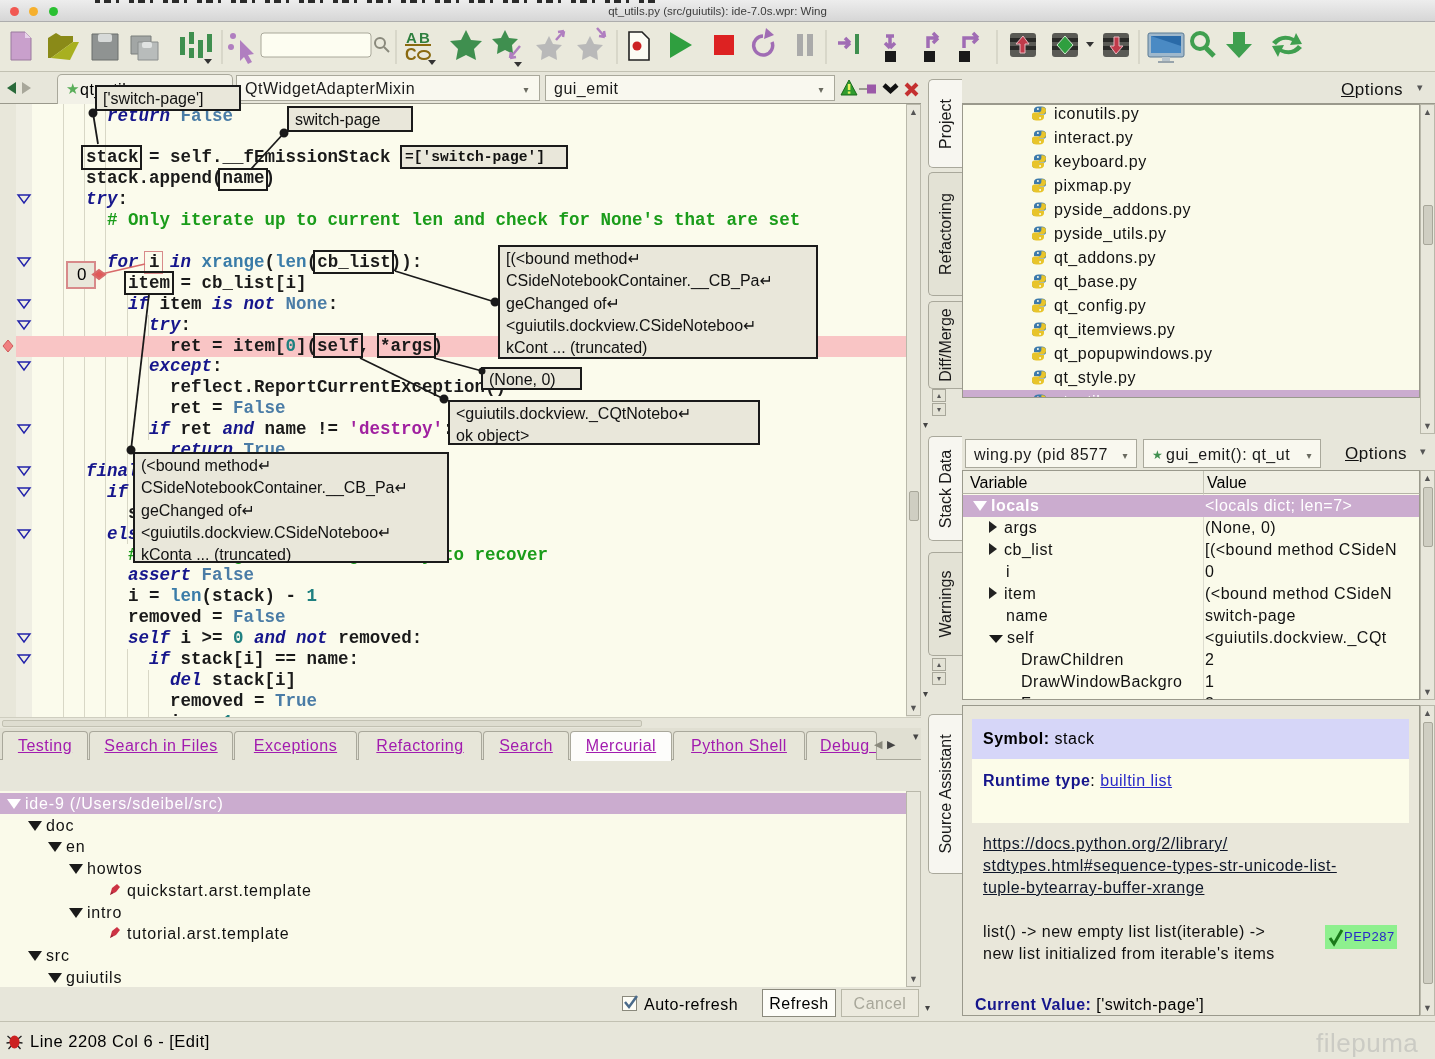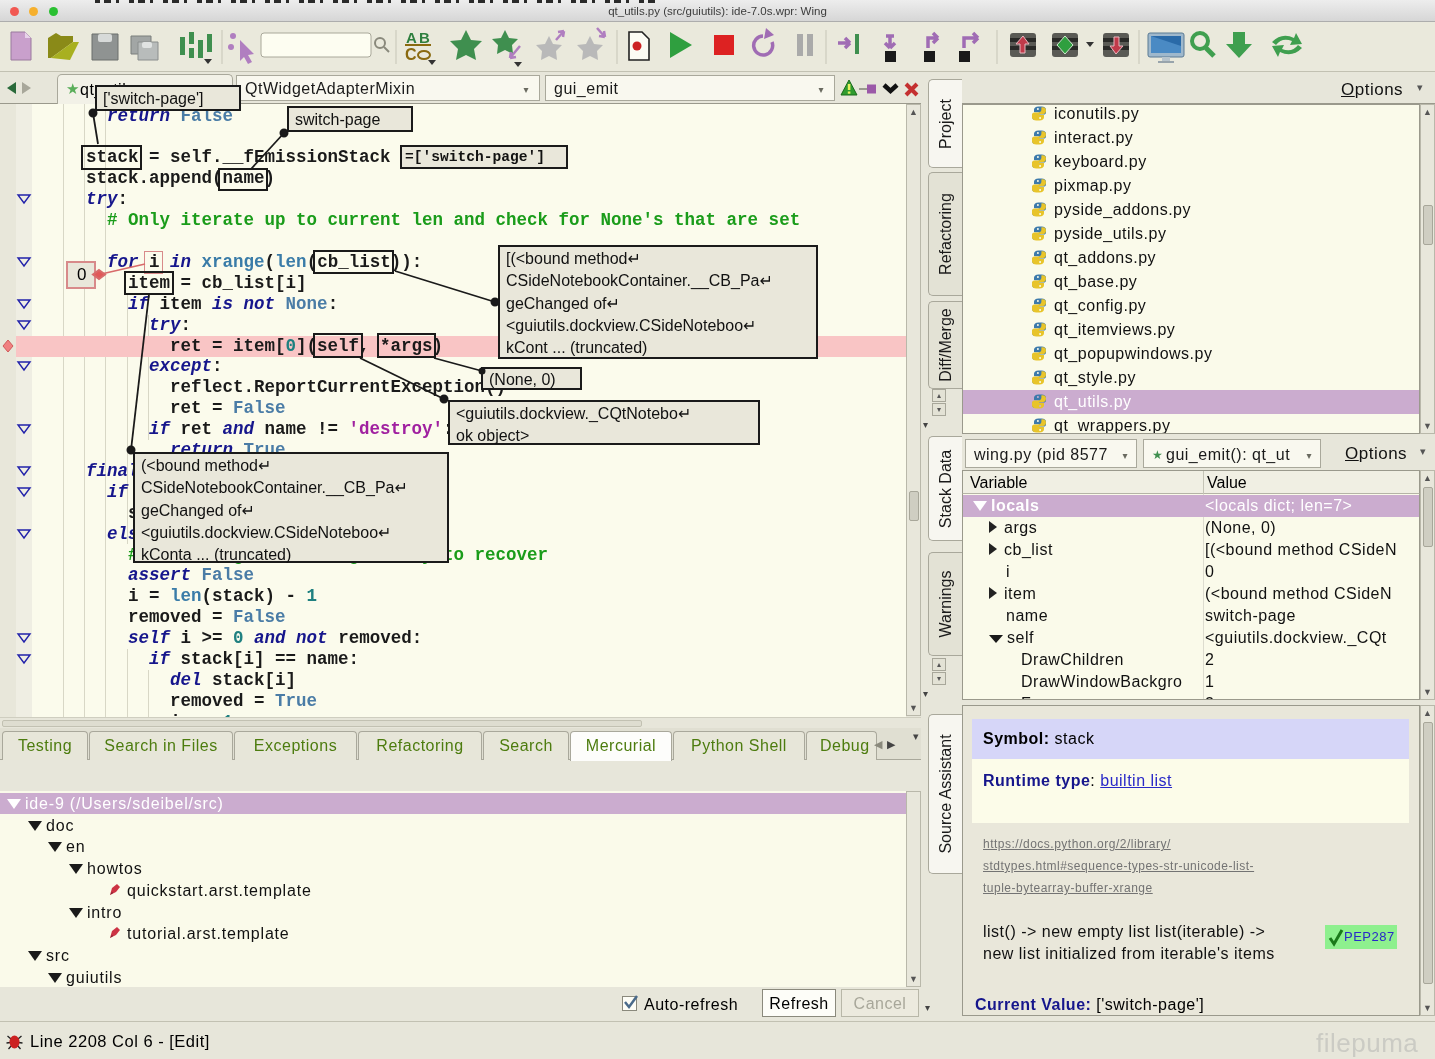--- a/index.html
+++ b/index.html
@@ -40,21 +40,21 @@
 .tokbox { position:absolute; border:2px solid #1a1a1a; }
 .ttip { position:absolute; background:#e9e7da; border:2px solid #1a1a1a; font-size:16px;
   color:#111; line-height:22.3px; padding:1px 6px; white-space:pre; }
 
 .sb { position:absolute; background:#e8e7db; border:1px solid #b9b8aa; }
 .sbthumb { position:absolute; background:#cfcec2; border:1px solid #a8a79a; border-radius:2px; }
 .sbarr { position:absolute; font-size:9px; color:#555; text-align:center; width:13px; line-height:12px; }
 
 #btabs { left:0; top:728px; width:935px; height:32px; background:#e0dfd2; border-bottom:1px solid #a9a89b; }
 .btab { position:absolute; top:3px; height:29px; background:#e7e6d9; border:1px solid #a9a89b;
-  border-bottom:none; border-radius:4px 4px 0 0; font-size:16px; color:#4d7c0f; padding:5px 0 0 0; text-align:center; white-space:nowrap; overflow:hidden; }
+  border-bottom:none; border-radius:4px 4px 0 0; font-size:16px; color:#a21caf; padding:5px 0 0 0; text-align:center; white-space:nowrap; overflow:hidden;text-decoration:underline; }
 .btab.sel { background:#fdfdfb; height:30px; }
 #pshead { left:0; top:760px; width:935px; height:31px; background:#e7e6da; border-bottom:1px solid #b5b4a6; font-size:16px; }
 
 #mtree { left:0; top:791px; width:906px; height:196px; background:#fafaea; overflow:hidden; font-size:16px; }
 .trow { position:absolute; height:21px; line-height:21px; white-space:pre; color:#111; }
 .tri-d { display:inline-block; width:0; height:0; border-left:7px solid transparent;
   border-right:7px solid transparent; border-top:10px solid #1a1a1a; margin-right:4px; }
 .tri-r { display:inline-block; width:0; height:0; border-top:6px solid transparent;
   border-bottom:6px solid transparent; border-left:8px solid #222; margin-right:7px; }
 #mfooter { left:0; top:987px; width:935px; height:34px; background:#e7e6da; font-size:16px; }
@@ -402,21 +402,21 @@
       </div>
     <div class="abs" style="left:4px;top:930px;font-size:10px;color:#444;">▾</div>
   </div>
   <div class="abs" id="rpanel">
 
     <div class="phead" style="left:6px;top:8px;margin-top:36px;">Project: ide-7.0s.wpr [5323 files / 437 d</div>
     <div class="phead" style="left:379px;top:8px;"><span style="text-decoration:underline;">O</span>ptions</div>
     <div class="abs" style="left:455px;top:9px;font-size:11px;color:#555;">▾</div>
     <div class="abs" style="left:0;top:31px;width:473px;height:1px;background:#9a998c;"></div>
 
-    <div class="list" style="left:0;top:32px;width:458px;height:330px;font-size:16px;" id="plist">
+    <div class="list" style="left:0;top:32px;width:458px;height:294px;font-size:16px;" id="plist">
       <svg width="0" height="0">
           <defs>
             <g id="pyico">
         <path d="M7.5 1.5 c-3 0 -4.5 1.3 -4.5 3.2 v2.3 h4.8 v0.8 H4.2 c-2 0 -3.2 1.4 -3.2 3.6 c0 2 1 3.4 3 3.4 h1.6 v-2.2 c0 -1.7 1.4 -3 3.1 -3 h4 c1.4 0 2.3 -1 2.3 -2.4 V4.7 c0 -1.9 -1.5 -3.2 -4.4 -3.2 z M6.9 3 a1 1 0 1 1 0 2 a1 1 0 0 1 0 -2 z" fill="#3d7aab"></path>
         <path d="M8.5 15.5 c3 0 4.5 -1.3 4.5 -3.2 v-2.3 H8.2 v-0.8 h3.6 c2 0 3.2 -1.4 3.2 -3.6 c0 -2 -1 -3.4 -3 -3.4 h-1.6 v2.2 c0 1.7 -1.4 3 -3.1 3 h-4 c-1.4 0 -2.3 1 -2.3 2.4 v2.5 c0 1.9 1.5 3.2 4.4 3.2 z M9.1 14 a1 1 0 1 1 0 -2 a1 1 0 0 1 0 2 z" fill="#e8c42a"></path>
       </g>
           </defs>
         </svg>
       <div class="trow" style="left:68px;top:-2px;"><svg width="17" height="17" style="vertical-align:-3px;margin-right:6px;">
             <use href="#pyico"></use>
@@ -508,21 +508,21 @@
         <div class="sbarr" style="bottom:1px;">▼</div>
       <div class="sbthumb" style="left:2px;top:16px;width:10px;height:60px;"></div>
     </div>
 
     <div class="abs" style="left:0;top:628px;width:473px;height:5px;background:#e7e6da;"></div>
     <div class="list" style="left:0;top:633px;width:458px;height:311px;background:#e9e7da;" id="sa">
       <div class="abs" style="left:9px;top:13px;width:437px;height:40px;background:#d6d6f8;"></div>
       <div class="abs" style="left:9px;top:53px;width:437px;height:64px;background:#fcfce9;"></div>
       <div class="abs" style="left:20px;top:24px;font-size:16px;"><b style="color:#000000;">Symbol:</b> stack</div>
       <div class="abs" style="left:20px;top:66px;font-size:16px;"><b style="color:#16168c;">Runtime type</b>: <span style="color:#2929c8;text-decoration:underline;">builtin list</span></div>
-      <div class="abs" style="left:20px;top:127px;font-size:12px;color:#737373;text-decoration:underline;line-height:22px;">https://docs.python.org/2/library/<br>stdtypes.html#sequence-types-str-unicode-list-<br>tuple-bytearray-buffer-xrange</div>
+      <div class="abs" style="left:20px;top:127px;font-size:16px;color:#0f172a;text-decoration:underline;line-height:22px;">https://docs.python.org/2/library/<br>stdtypes.html#sequence-types-str-unicode-list-<br>tuple-bytearray-buffer-xrange</div>
       <div class="abs" style="left:20px;top:215px;font-size:16px;color:#111;line-height:22px;">list() -&gt; new empty list list(iterable) -&gt;<br>new list initialized from iterable's items</div>
       <div class="abs" style="left:362px;top:219px;width:72px;height:24px;background:#8ef08e;">
         <svg class="abs" style="left:2px;top:2px;" width="18" height="20">
             <path d="M3 11 l4 6 l8 -14" stroke="#1a7a1a" stroke-width="3" fill="none"></path>
           </svg>
         <span style="position:absolute;left:19px;top:4px;font-size:13px;color:#2929c8;">PEP287</span>
       </div>
       <div class="abs" style="left:12px;top:290px;font-size:16px;"><b style="color:#16168c;">Current Value:</b> ['switch-page']</div>
     </div>
     <div class="sb abs" style="left:458px;top:633px;width:15px;height:311px;">

